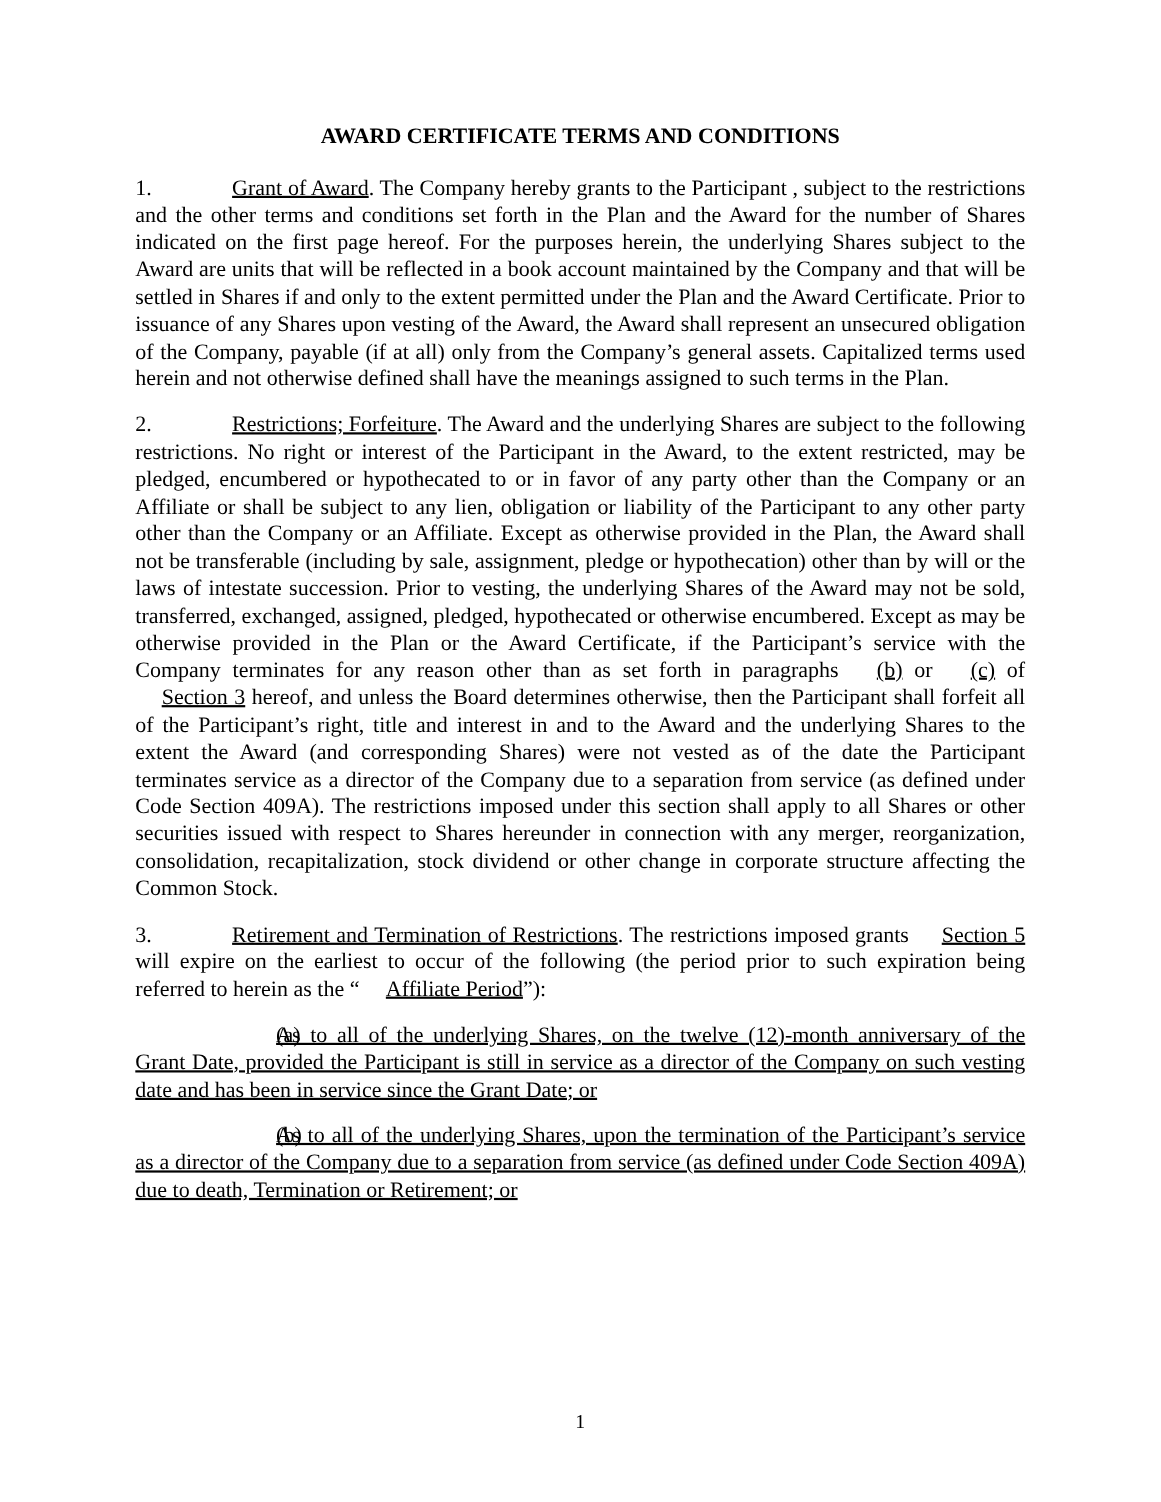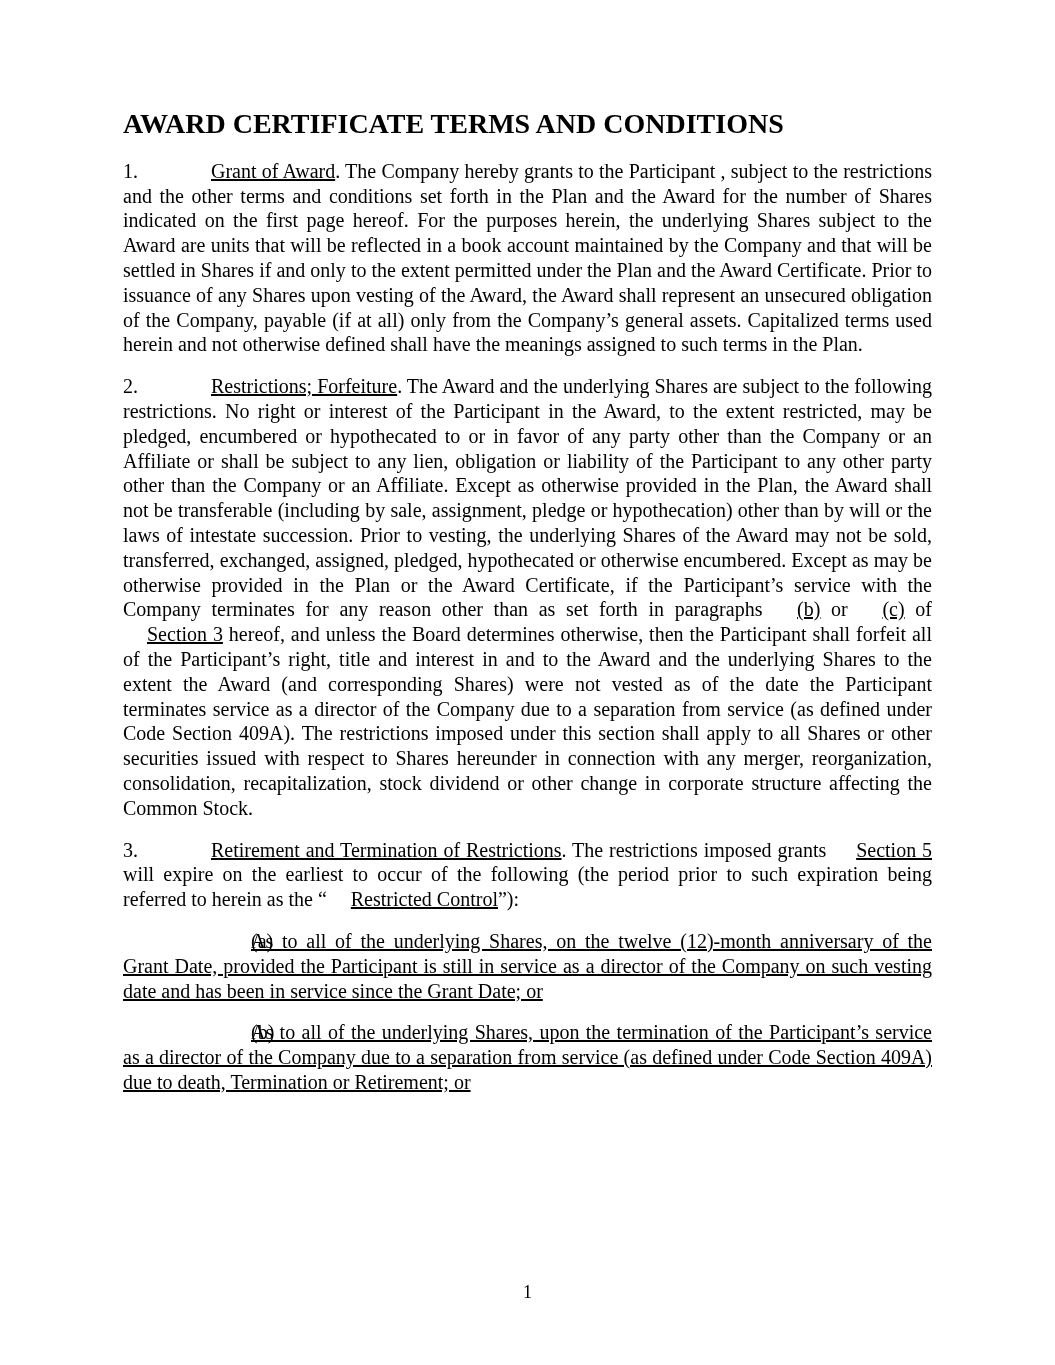--- a/index.html
+++ b/index.html
@@ -10,22 +10,23 @@
     background: #ffffff;
     color: #000000;
     position: relative;
     font-family: "Liberation Serif", serif;
     font-size: 20px;
     line-height: 24.8px;
     padding: 112px 123px 0 123px;
     overflow: hidden;
   }
   .doc-title {
-    font-size: 28px;
+    font-size: 20px;
     font-weight: bold;
+    text-align: center;
     margin: 0 0 22px 0;
   }
   p.para {
     margin: 0 0 17px 0;
     text-align: justify;
   }
   p.para .pnum {
     display: inline-block;
     width: 64px;
   }
@@ -44,18 +45,18 @@
   }
 </style>
 </head>
 <body>
 
 <div class="page">
   <h1 class="doc-title">AWARD CERTIFICATE TERMS AND CONDITIONS</h1>
   <div>
       <p class="para main"><span class="pnum">1.</span><span class="u">Grant of Award</span><span>.  The Company hereby grants to the Participant , subject to the restrictions and the other terms and conditions set forth in the Plan and the Award for the number of Shares indicated on the first page hereof.  For the purposes herein, the underlying Shares subject to the Award are units that will be reflected in a book account maintained by the Company and that will be settled in Shares if and only to the extent permitted under the Plan and the Award Certificate. Prior to issuance of any Shares upon vesting of the Award, the Award shall represent an unsecured obligation of the Company, payable (if at all) only from the Company’s general assets. Capitalized terms used herein and not otherwise defined shall have the meanings assigned to such terms in the Plan.</span></p>
       <p class="para main"><span class="pnum">2.</span><span class="u">Restrictions; Forfeiture</span><span>. The Award and the underlying Shares are subject to the following restrictions. No right or interest of the Participant in the Award, to the extent restricted, may be pledged, encumbered or hypothecated to or in favor of any party other than the Company or an Affiliate or shall be subject to any lien, obligation or liability of the Participant to any other party other than the Company or an Affiliate. Except as otherwise provided in the Plan, the Award shall not be transferable (including by sale, assignment, pledge or hypothecation) other than by will or the laws of intestate succession.  Prior to vesting, the underlying Shares of the Award may not be sold, transferred, exchanged, assigned, pledged, hypothecated or otherwise encumbered. Except as may be otherwise provided in the Plan or the Award Certificate, if the Participant’s service with the Company terminates for any reason other than as set forth in paragraphs </span><span class="u">(b)</span><span> or </span><span class="u">(c)</span><span> of </span><span class="u">Section 3</span><span> hereof, and unless the Board determines otherwise, then the Participant shall forfeit all of the Participant’s right, title and interest in and to the Award and the underlying Shares to the extent the Award (and corresponding Shares) were not vested as of the date the Participant terminates service as a director of the Company due to a separation from service (as defined under Code Section 409A). The restrictions imposed under this section shall apply to all Shares or other securities issued with respect to Shares hereunder in connection with any merger, reorganization, consolidation, recapitalization, stock dividend or other change in corporate structure affecting the Common Stock.</span></p>
-      <p class="para main"><span class="pnum">3.</span><span class="u">Retirement and Termination of Restrictions</span><span>. The restrictions imposed grants </span><span class="u">Section 5</span><span> will expire on the earliest to occur of the following (the period prior to such expiration being referred to herein as the “</span><span class="u">Restricted Control</span><span>”):</span></p>
+      <p class="para main"><span class="pnum">3.</span><span class="u">Retirement and Termination of Restrictions</span><span>. The restrictions imposed grants </span><span class="u">Section 5</span><span> will expire on the earliest to occur of the following (the period prior to such expiration being referred to herein as the “</span><span class="u">Affiliate Period</span><span>”):</span></p>
       <p class="para sub"><span class="pnum">(a)</span><span>As to all of the underlying Shares, on the twelve (12)-month anniversary of the Grant Date, provided the Participant is still in service as a director of the Company on such vesting date and has been in service since the Grant Date; or</span></p>
       <p class="para sub"><span class="pnum">(b)</span><span>As to all of the underlying Shares, upon the termination of the Participant’s service as a director of the Company due to a separation from service (as defined under Code Section 409A) due to death, Termination or Retirement; or</span></p>
     </div>
   <div class="page-footer">1</div>
 </div>
 
 </body></html>

